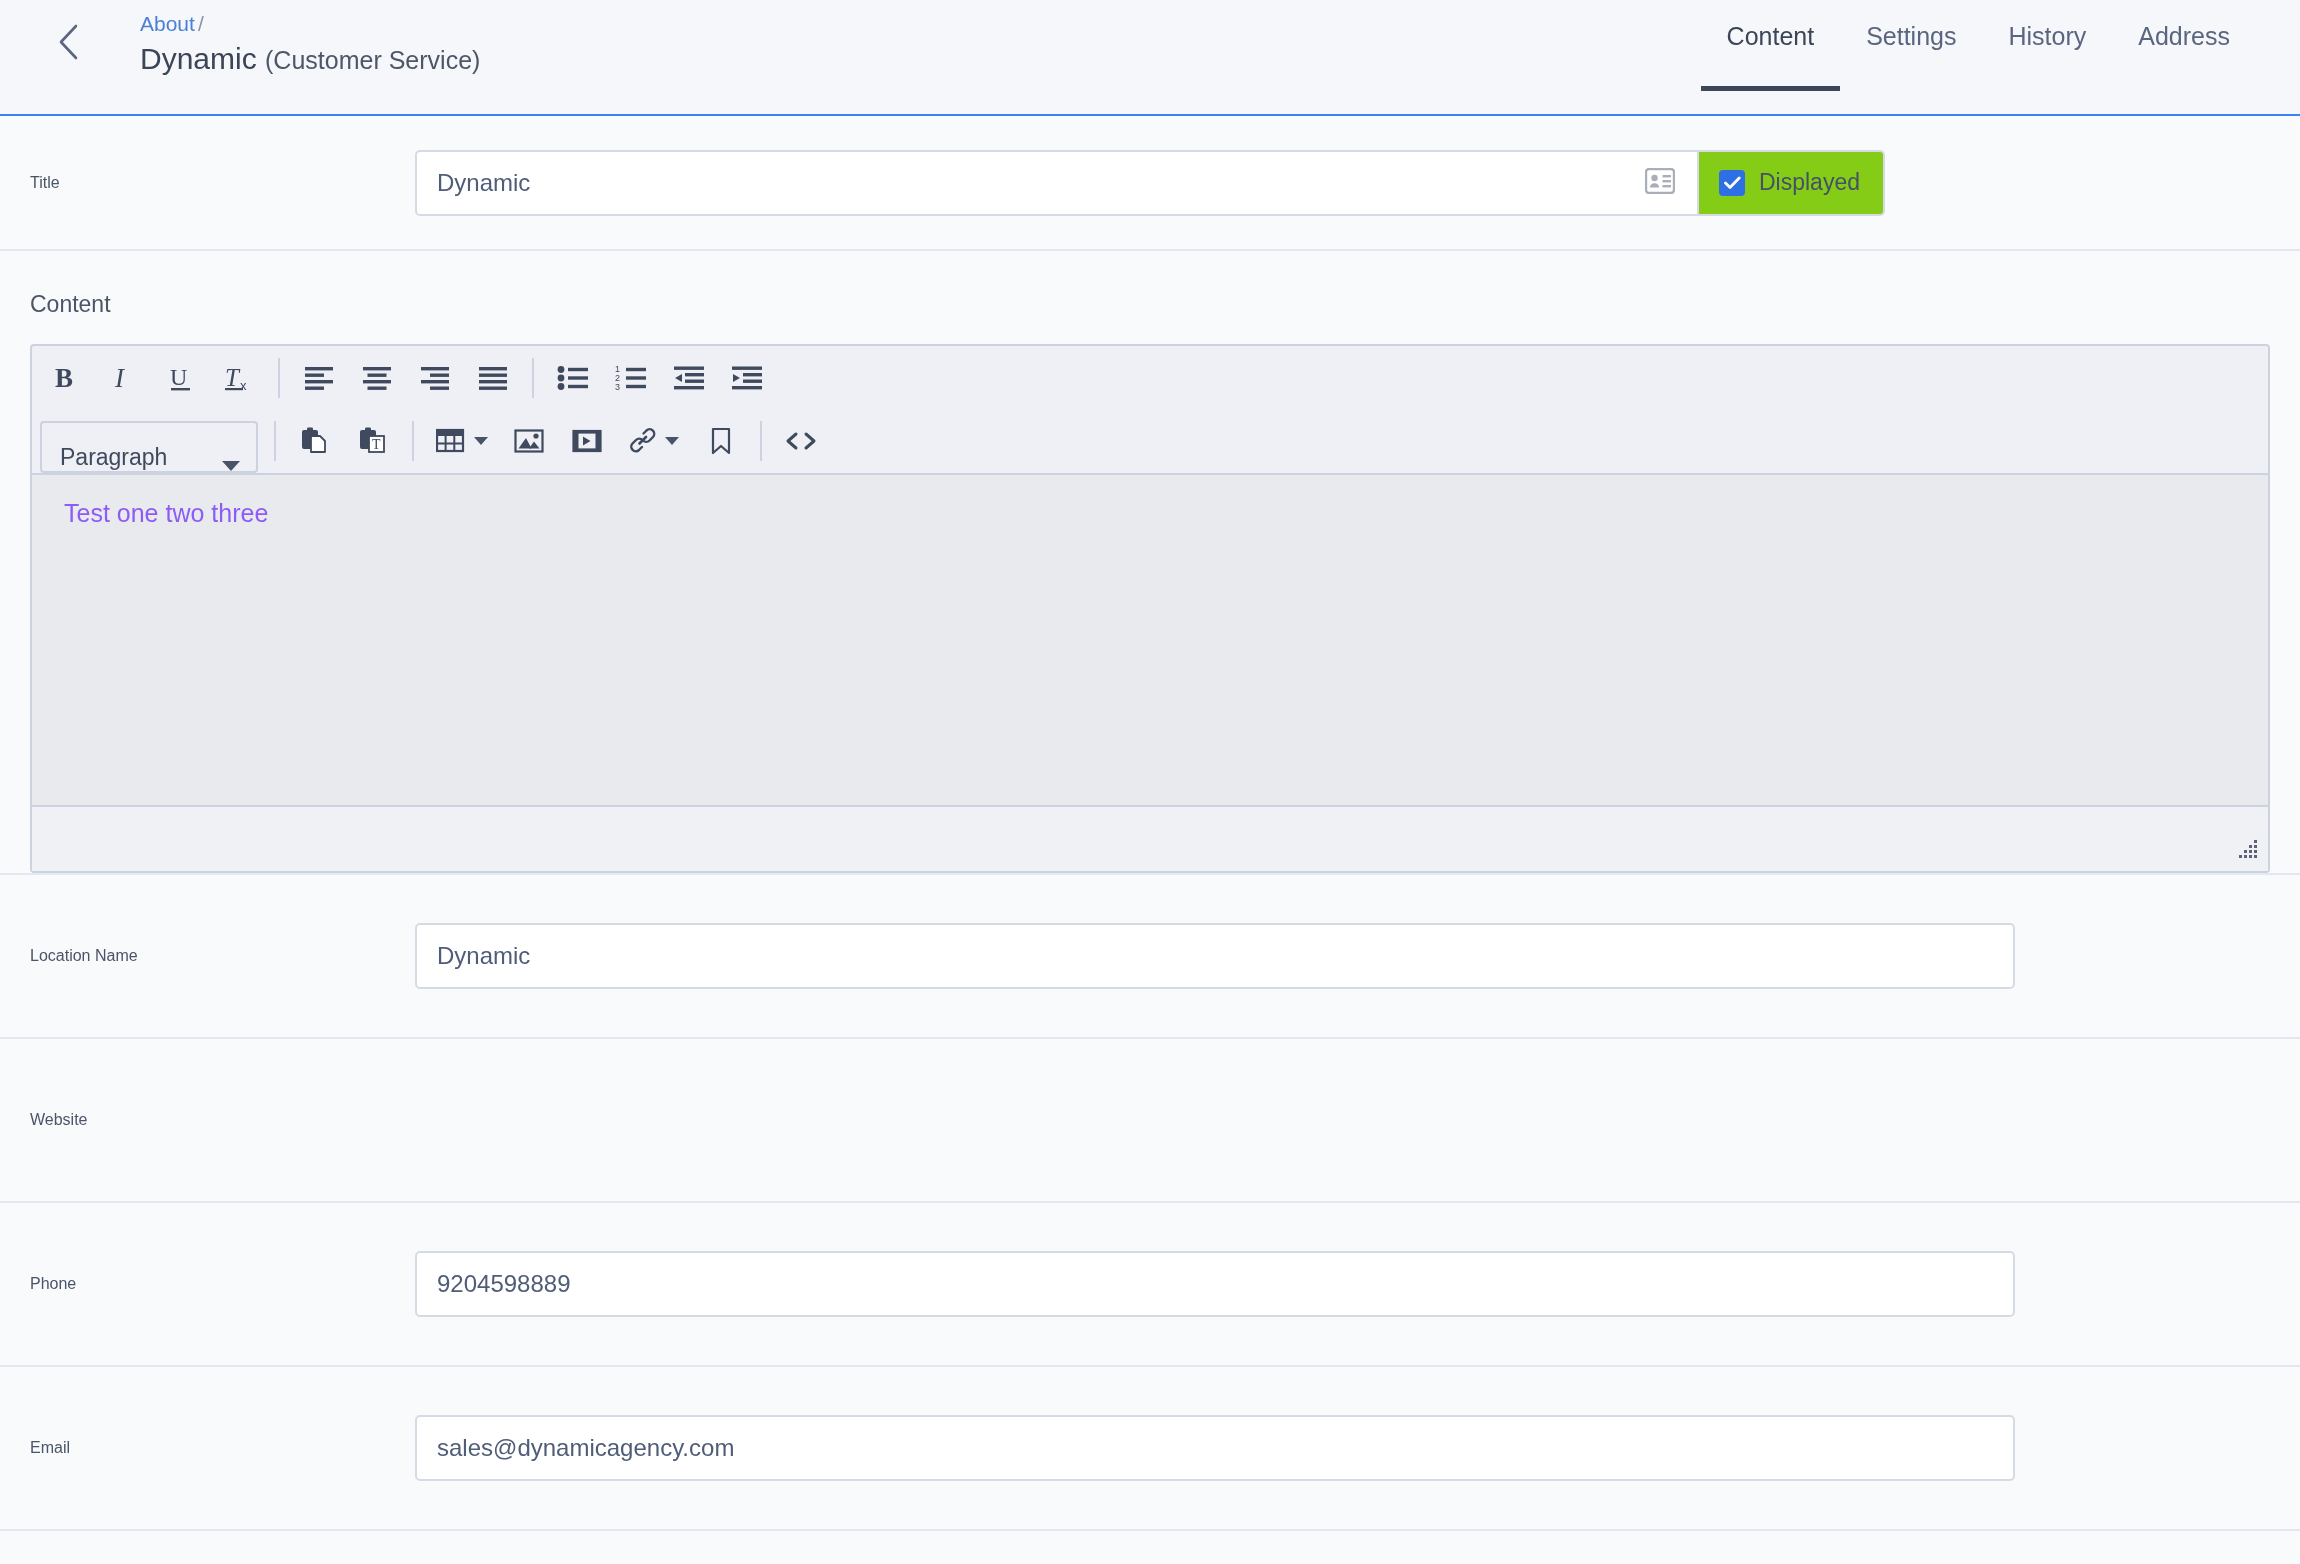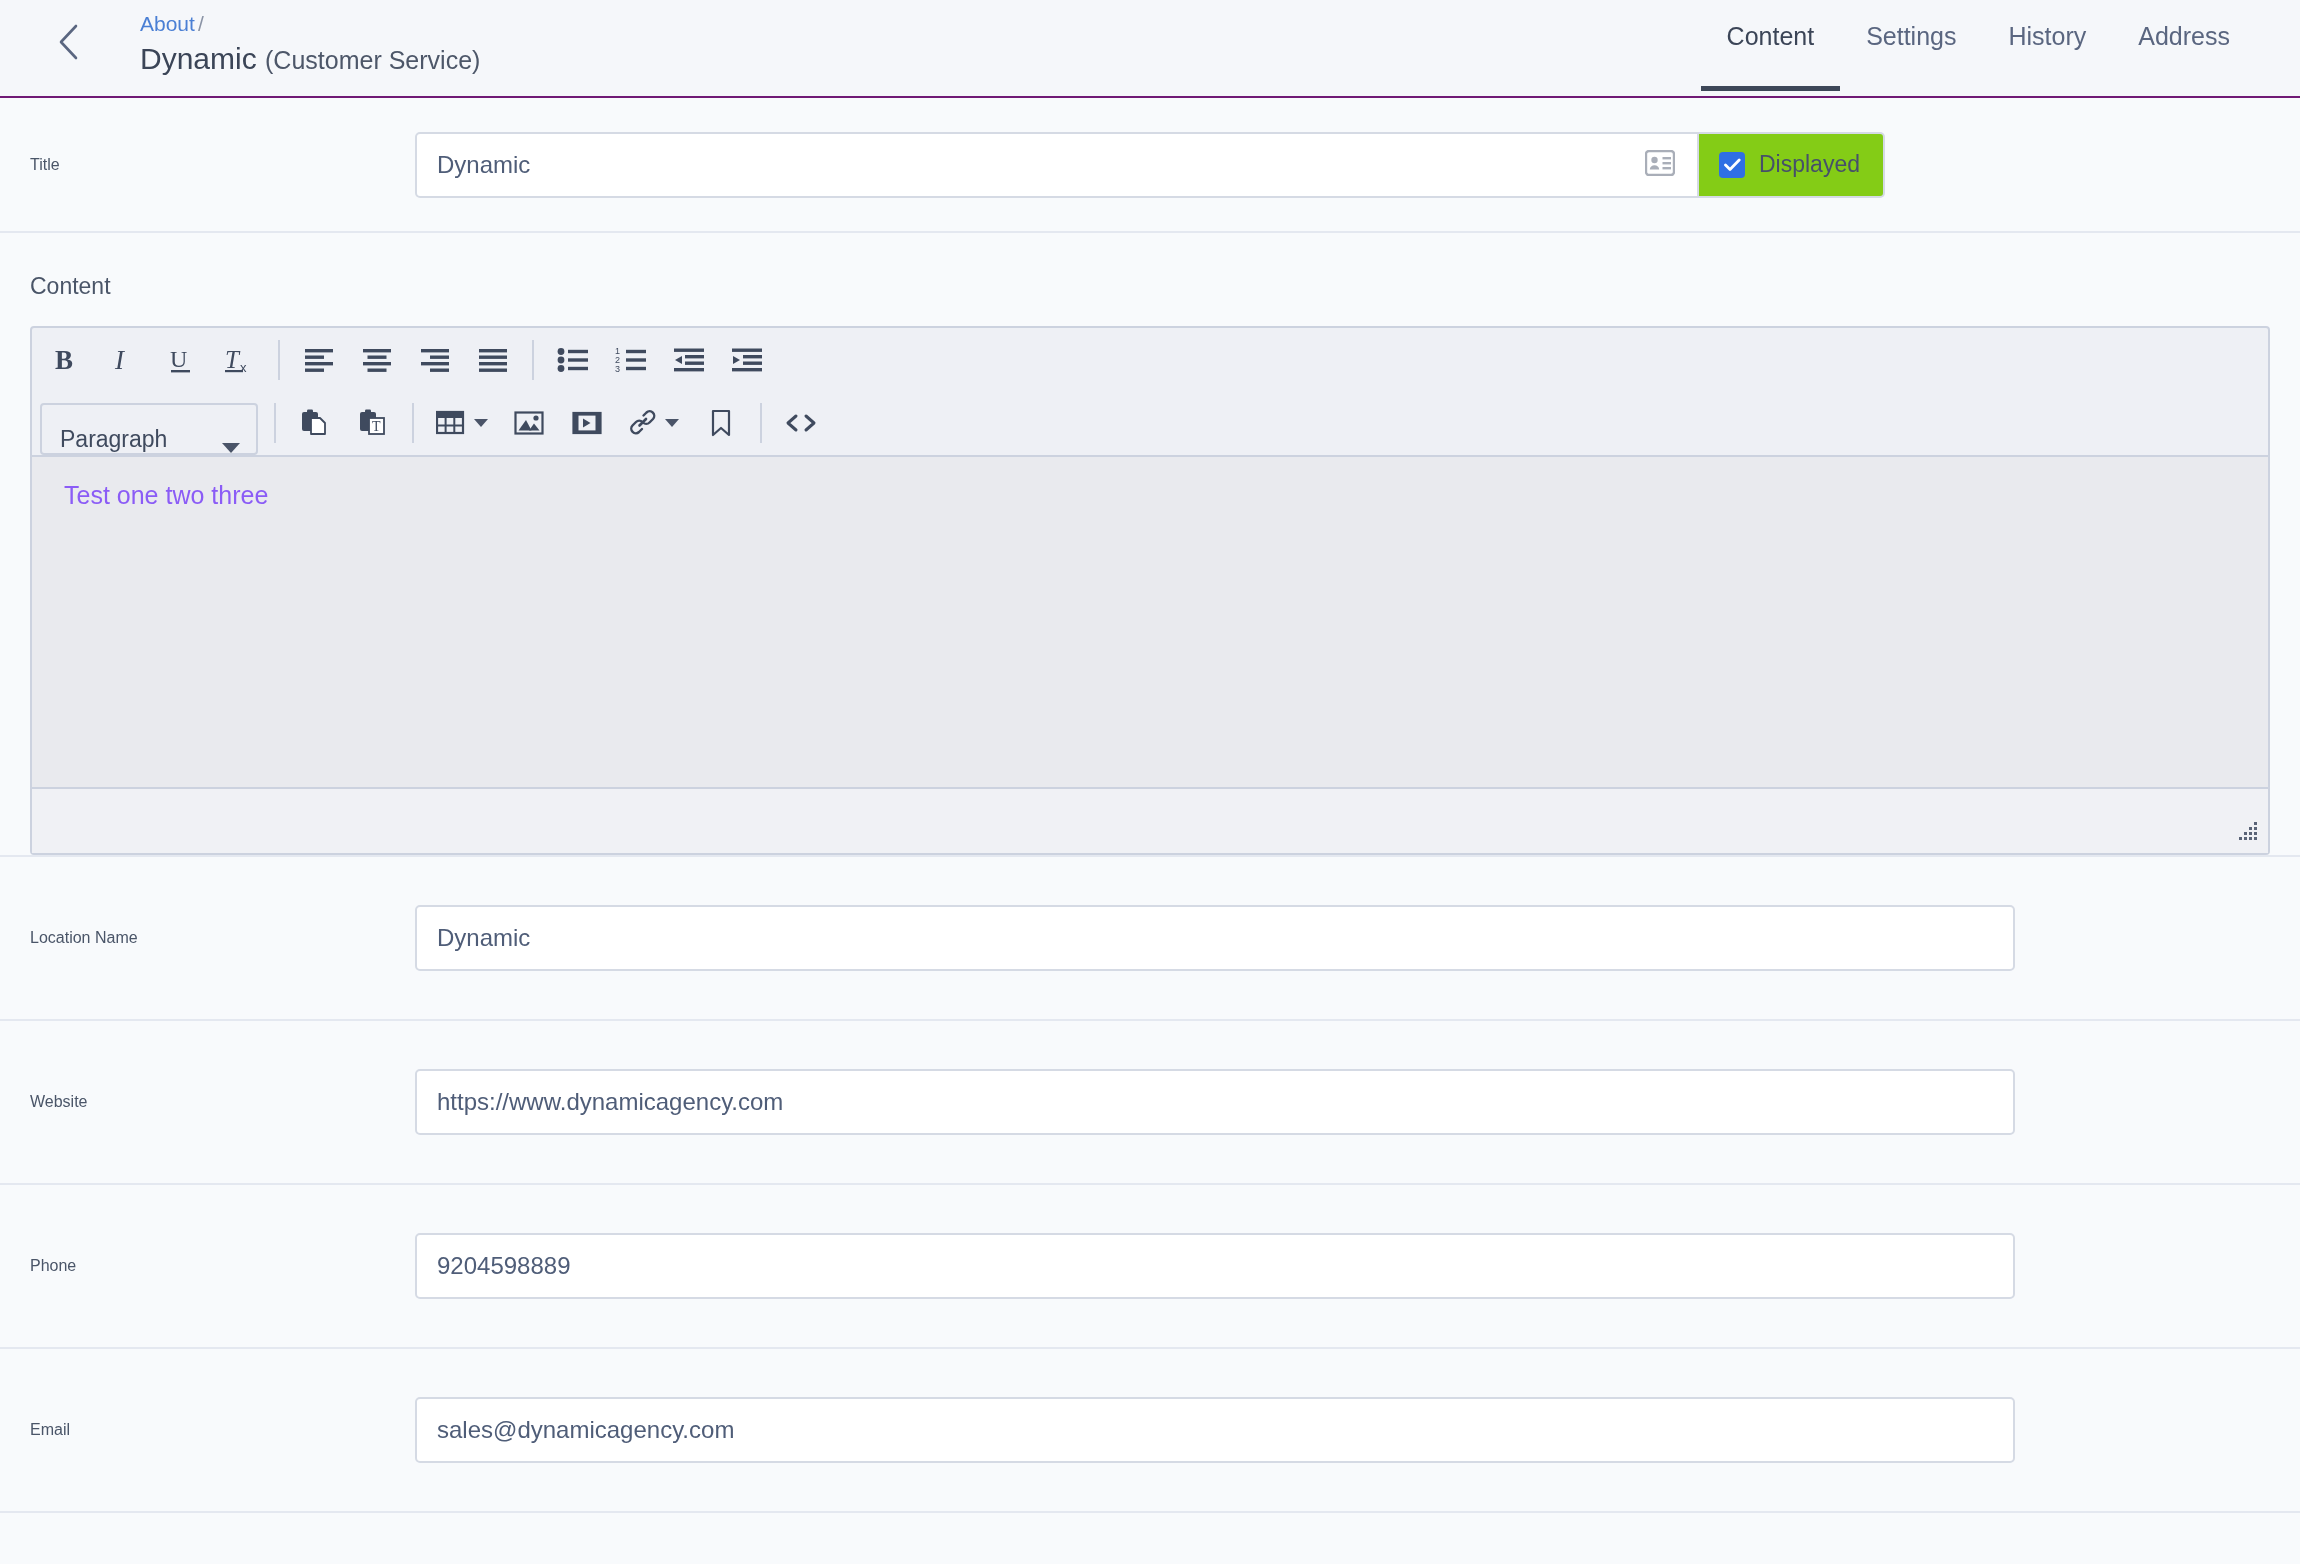--- a/index.html
+++ b/index.html
@@ -8,23 +8,23 @@
     width: 2300px; height: 1564px;
     background: #f8fafc;
     font-family: "Liberation Sans", sans-serif;
     color: #4a5568;
     overflow: hidden;
   }
 
   
   .header {
     position: relative;
-    height: 98px;
+    height: 116px;
     background: #f5f7fa;
-    border-bottom: 2px solid #701a75;
+    border-bottom: 2px solid #3b82f6;
     display: flex;
     align-items: flex-start;
   }
   .back-btn {
     width: 40px; height: 40px;
     margin: 22px 0 0 48px;
     display: flex; align-items: center; justify-content: center;
     cursor: pointer;
   }
   .back-btn svg { display:block; }
@@ -475,25 +475,20 @@
   <div class="row-label">Location Name</div>
   <div class="row-field">
     <div class="inp">
       <span class="val">Dynamic</span>
     </div>
   </div>
 </div>
 
 <div class="row field-row">
   <div class="row-label">Website</div>
-  <div class="row-field">
-    <div class="inp">
-      <span class="val">https://www.dynamicagency.com</span>
-    </div>
-  </div>
 </div>
 
 <div class="row field-row">
   <div class="row-label">Phone</div>
   <div class="row-field">
     <div class="inp">
       <span class="val">9204598889</span>
     </div>
   </div>
 </div>

